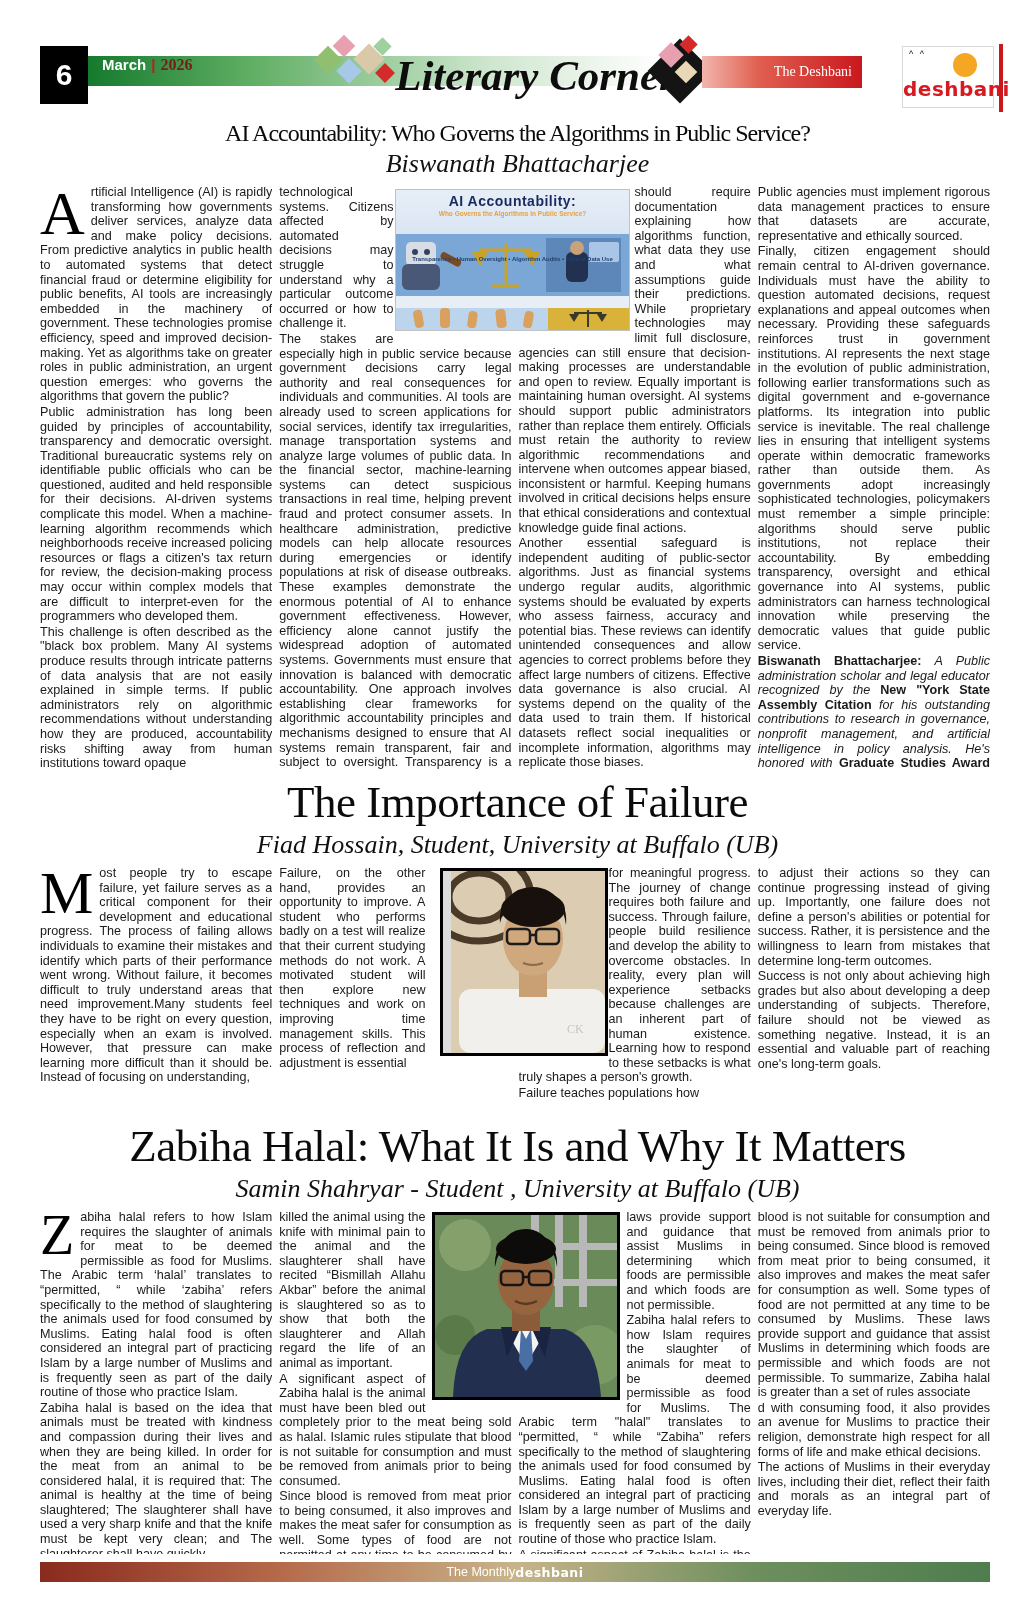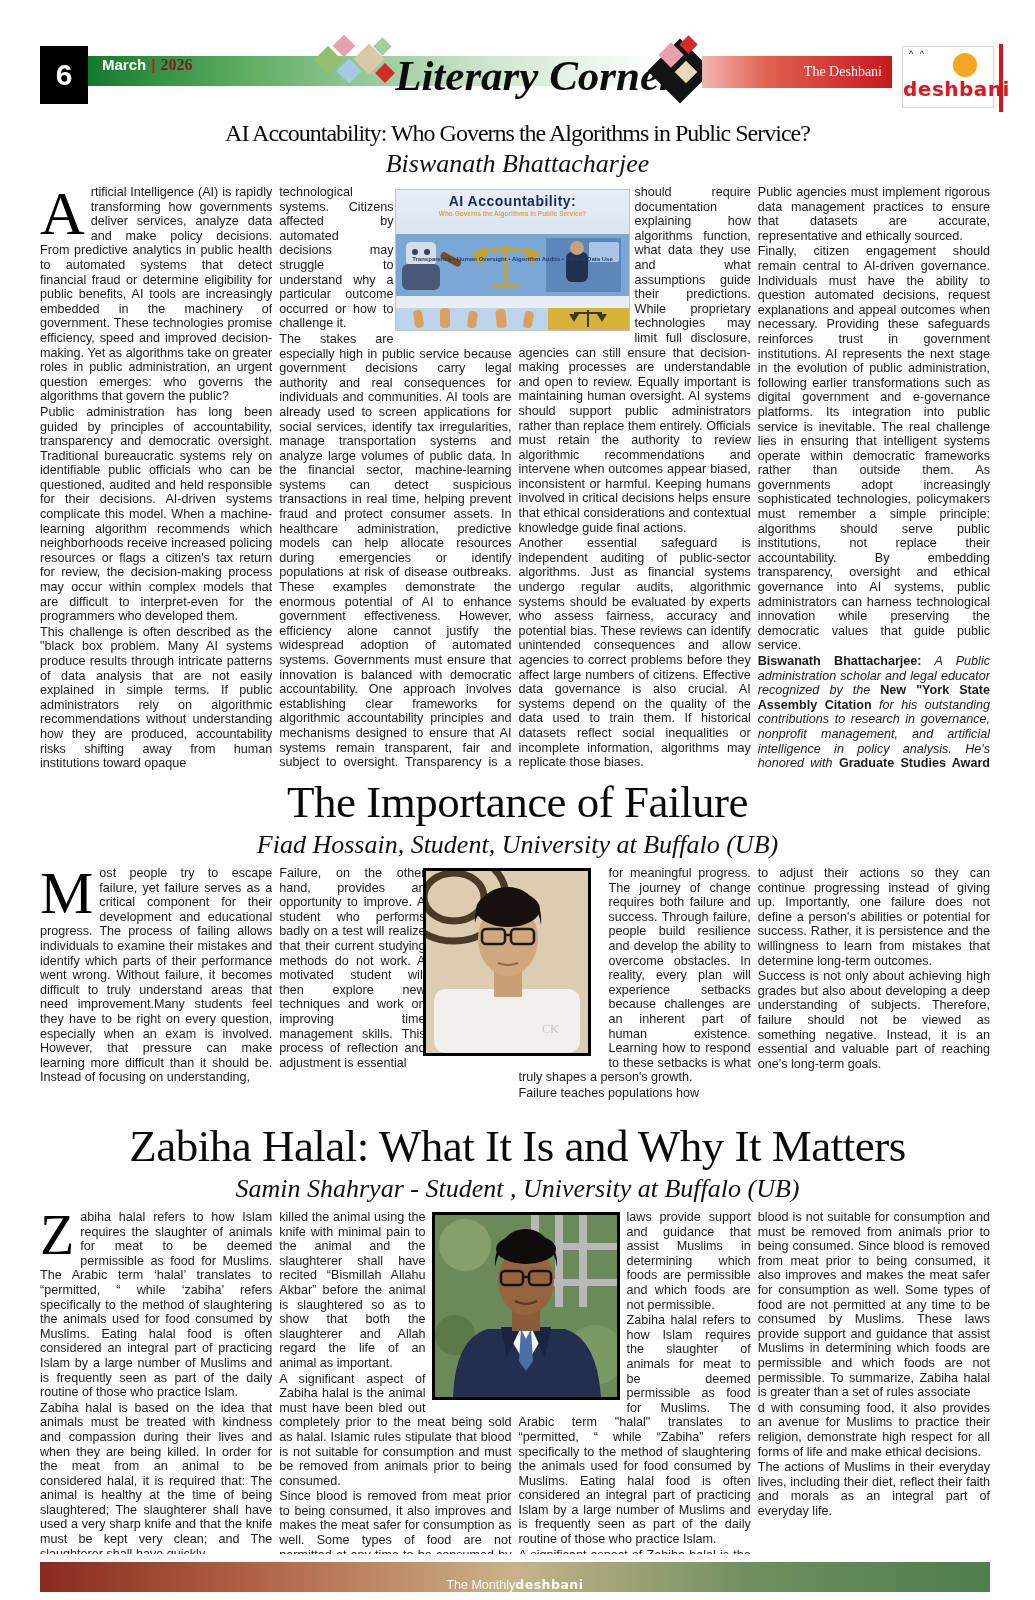--- a/index.html
+++ b/index.html
@@ -13,21 +13,21 @@
   .date-bar { position:absolute; left:48px; top:10px; width:575px; height:30px;
     background:linear-gradient(90deg,#157a2e 0%,#5fae63 28%,#cfe6cf 70%,#ffffff 100%);
     display:flex; align-items:flex-start; padding-left:14px; box-sizing:border-box; }
   .date-month { color:#fff; font-size:15px; font-weight:bold; }
   .date-sep { color:#c9181e; font-weight:bold; margin:0 5px; font-size:15px; }
   .date-year { color:#7a1a1a; font-family:"Liberation Serif",serif; font-size:16px; font-weight:bold; }
   .section-title { position:absolute; left:0; right:0; top:0; text-align:center;
     font-family:"Liberation Serif",serif; font-style:italic; font-weight:bold; font-size:43px; line-height:60px; color:#0d0d0d;margin-left:36px; }
   .dm { position:absolute; display:block; transform:rotate(45deg); }
   .mast-black { position:absolute; left:617px; top:2px; width:46px; height:46px; background:#141414; transform:rotate(45deg); }
-  .brand-bar { position:absolute; left:662px; top:10px; width:190px; height:32px;
+  .brand-bar { position:absolute; left:662px; top:10px; width:160px; height:32px;
     background:linear-gradient(90deg,#f2b6ae 0%,#e06050 35%,#c9181e 100%);
     display:flex; align-items:center; justify-content:flex-end; padding-right:10px; box-sizing:border-box;padding-left:44px; }
   .brand-bar-label { color:#fff; font-family:"Liberation Serif",serif; font-size:14px; }
   .logo-box { position:absolute; left:862px; top:0; width:90px; height:60px; background:#fff; border:1px solid #d8d8d8; }
   .logo-sun { position:absolute; right:16px; top:6px; width:24px; height:24px; border-radius:50%; background:#f5a623; }
   .logo-birds { position:absolute; left:6px; top:2px; font-size:9px; color:#111; letter-spacing:2px; }
   .logo-word { position:absolute; left:0; right:0; bottom:6px; text-align:center; color:#d81920;
     font-weight:bold; font-size:20px; letter-spacing:0.5px; font-family:"DejaVu Sans",sans-serif; }
   .red-edge { position:absolute; left:959px; top:-2px; width:4px; height:68px; background:#c9181e; }
 
@@ -52,27 +52,27 @@
   
   .ai-img { position:absolute; left:355px; top:4px; width:235px; height:142px;
     background:linear-gradient(#e7eef7,#bfd3ea); border:1px solid #c2c2c2; box-sizing:border-box; overflow:hidden; }
   .ai-img-title { text-align:center; font-weight:bold; font-size:14px; color:#1b2a5e; margin-top:3px; letter-spacing:0.5px; }
   .ai-img-sub { text-align:center; font-weight:bold; font-size:6.5px; color:#e8a13a; margin-top:1px; }
   .ai-img-svg { position:absolute; left:0; bottom:0; }
   .ai-img-labels { position:absolute; left:0; right:0; top:66px; text-align:center; font-size:6px; font-weight:bold; color:#23406e; }
 
   
   .photo-frame { position:absolute; border:3px solid #000; box-sizing:border-box; background:#ddd; overflow:hidden; }
-  .photo-f2 { left:383px; top:2px; width:168px; height:188px; }
+  .photo-f2 { left:400px; top:2px; width:168px; height:188px;padding-left:8px; }
   .photo-f3 { left:392px; top:2px; width:188px; height:188px; }
 
   
-  .footer-bar { margin:8px 45px 0 40px; height:30px;
+  .footer-bar { margin:8px 45px 0 40px; height:20px;
     background:linear-gradient(90deg,#8a2a1e 0%,#b5694a 25%,#c8b48a 50%,#6e8f5e 75%,#4e7d4e 100%);
-    display:flex; align-items:flex-end; justify-content:center; }
+    display:flex; align-items:center; justify-content:center; }
   .footer-bar span { color:#fff; font-size:12.5px; }
   .footer-brand { font-weight:bold; font-family:"DejaVu Sans",sans-serif; letter-spacing:0.5px; }
 </style>
 </head>
 <body>
 
 <div class="page">
 
   <div class="masthead">
     <div class="page-num">6</div>

